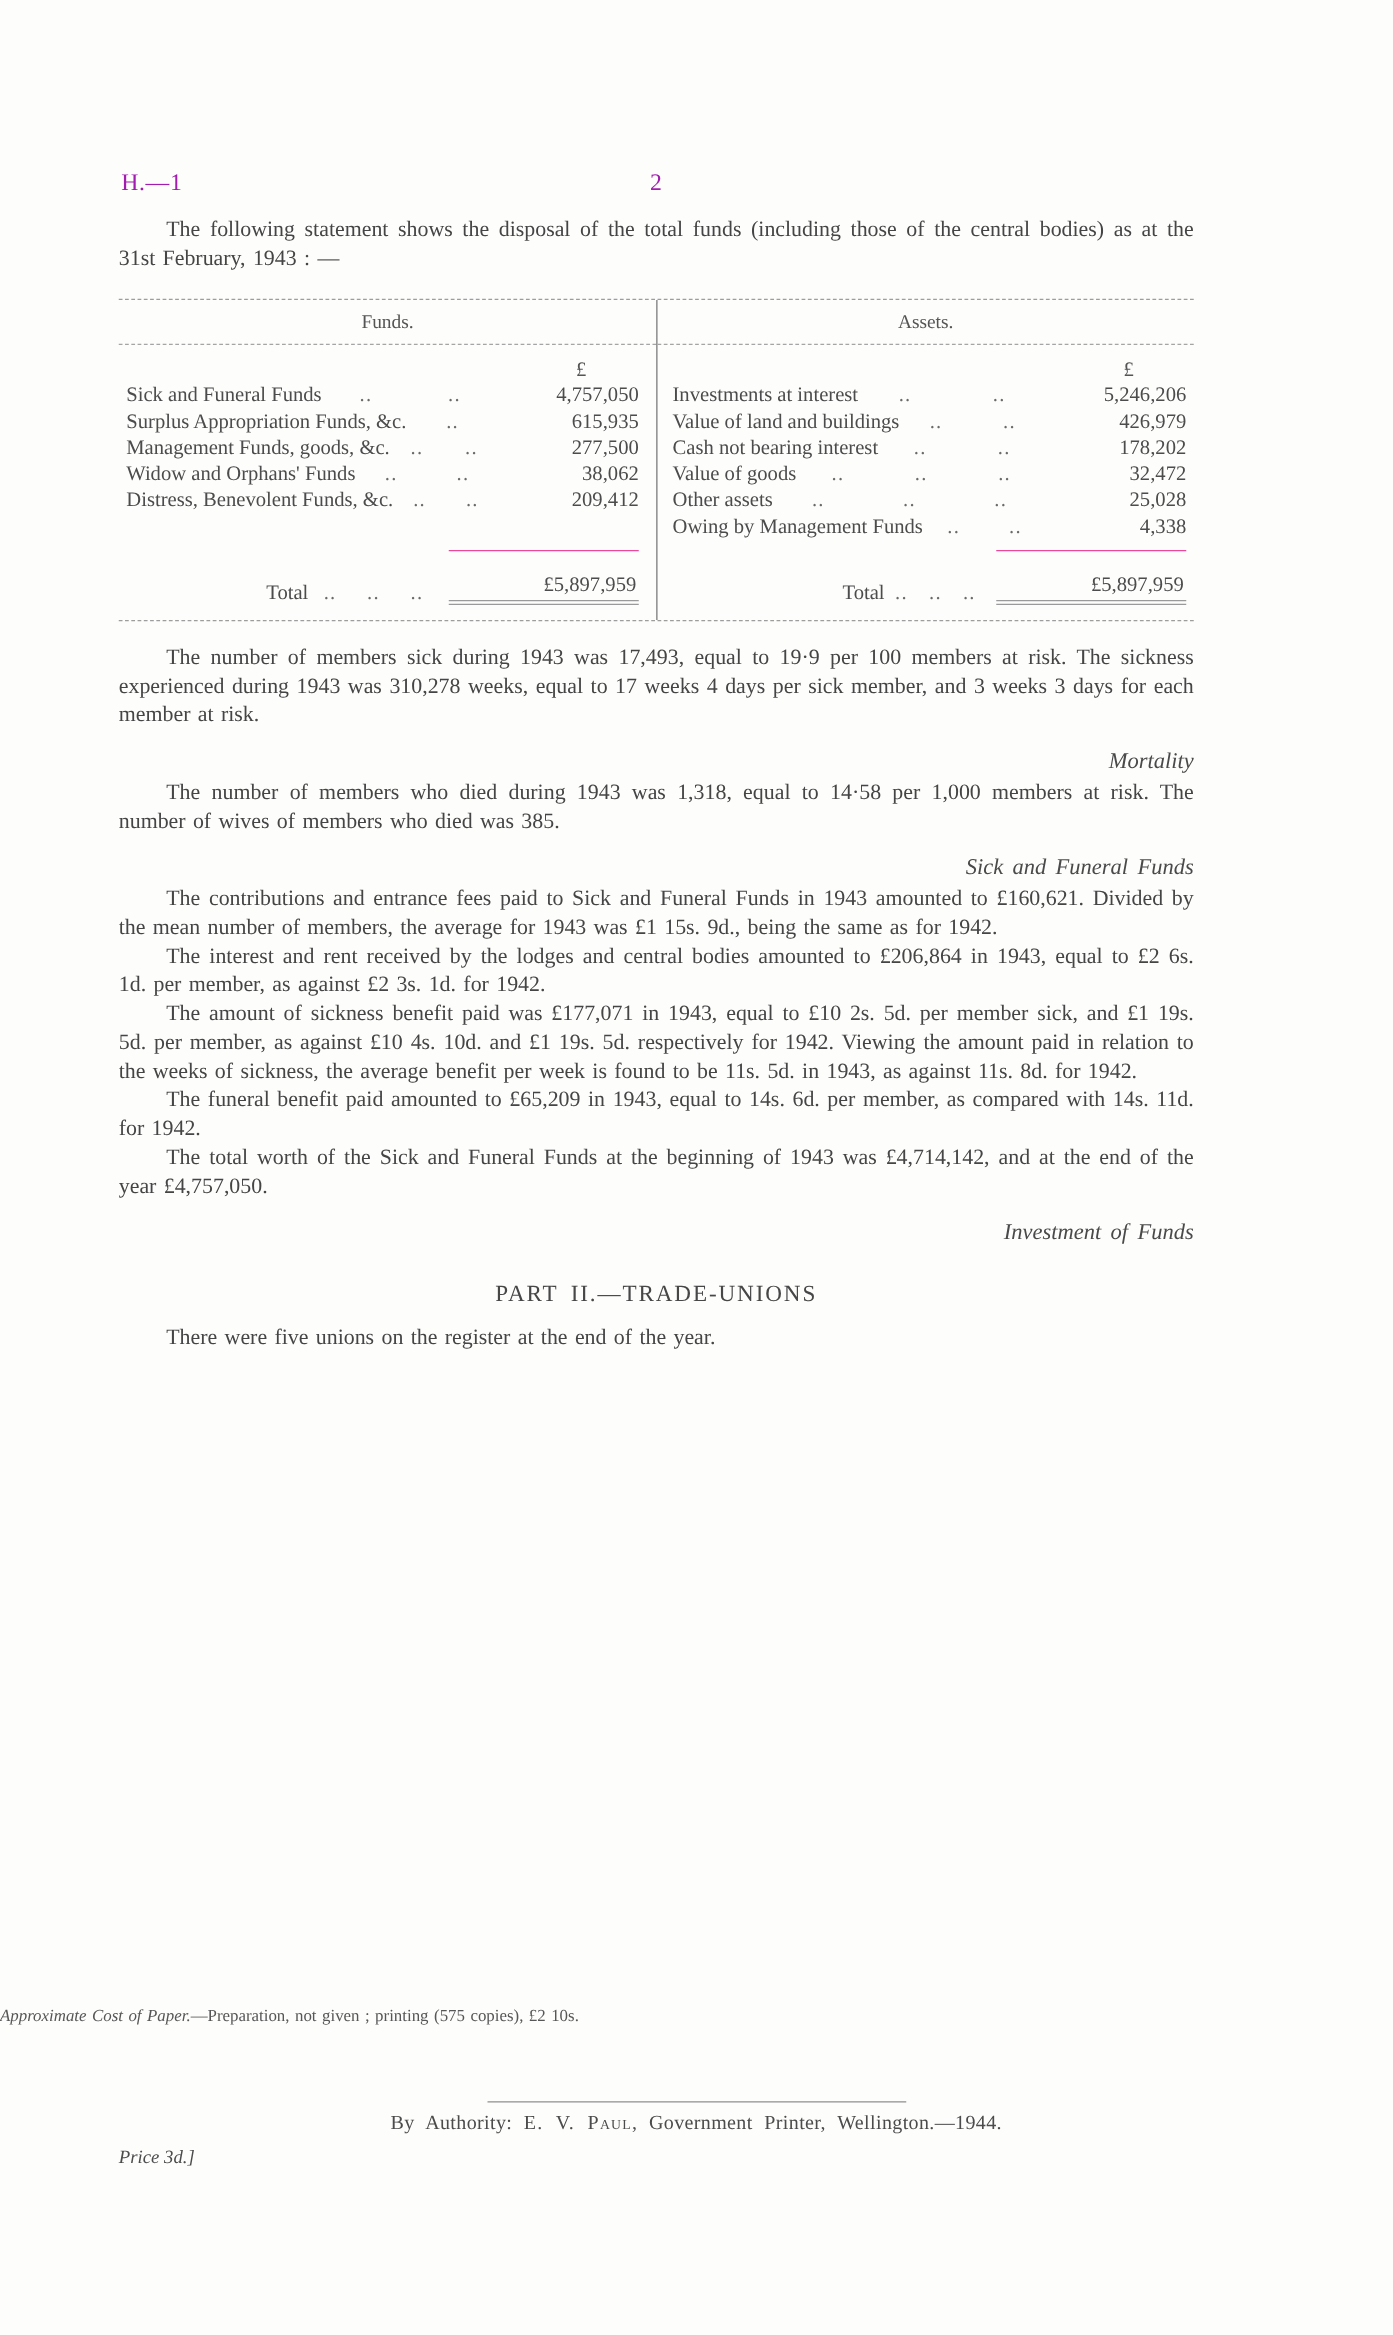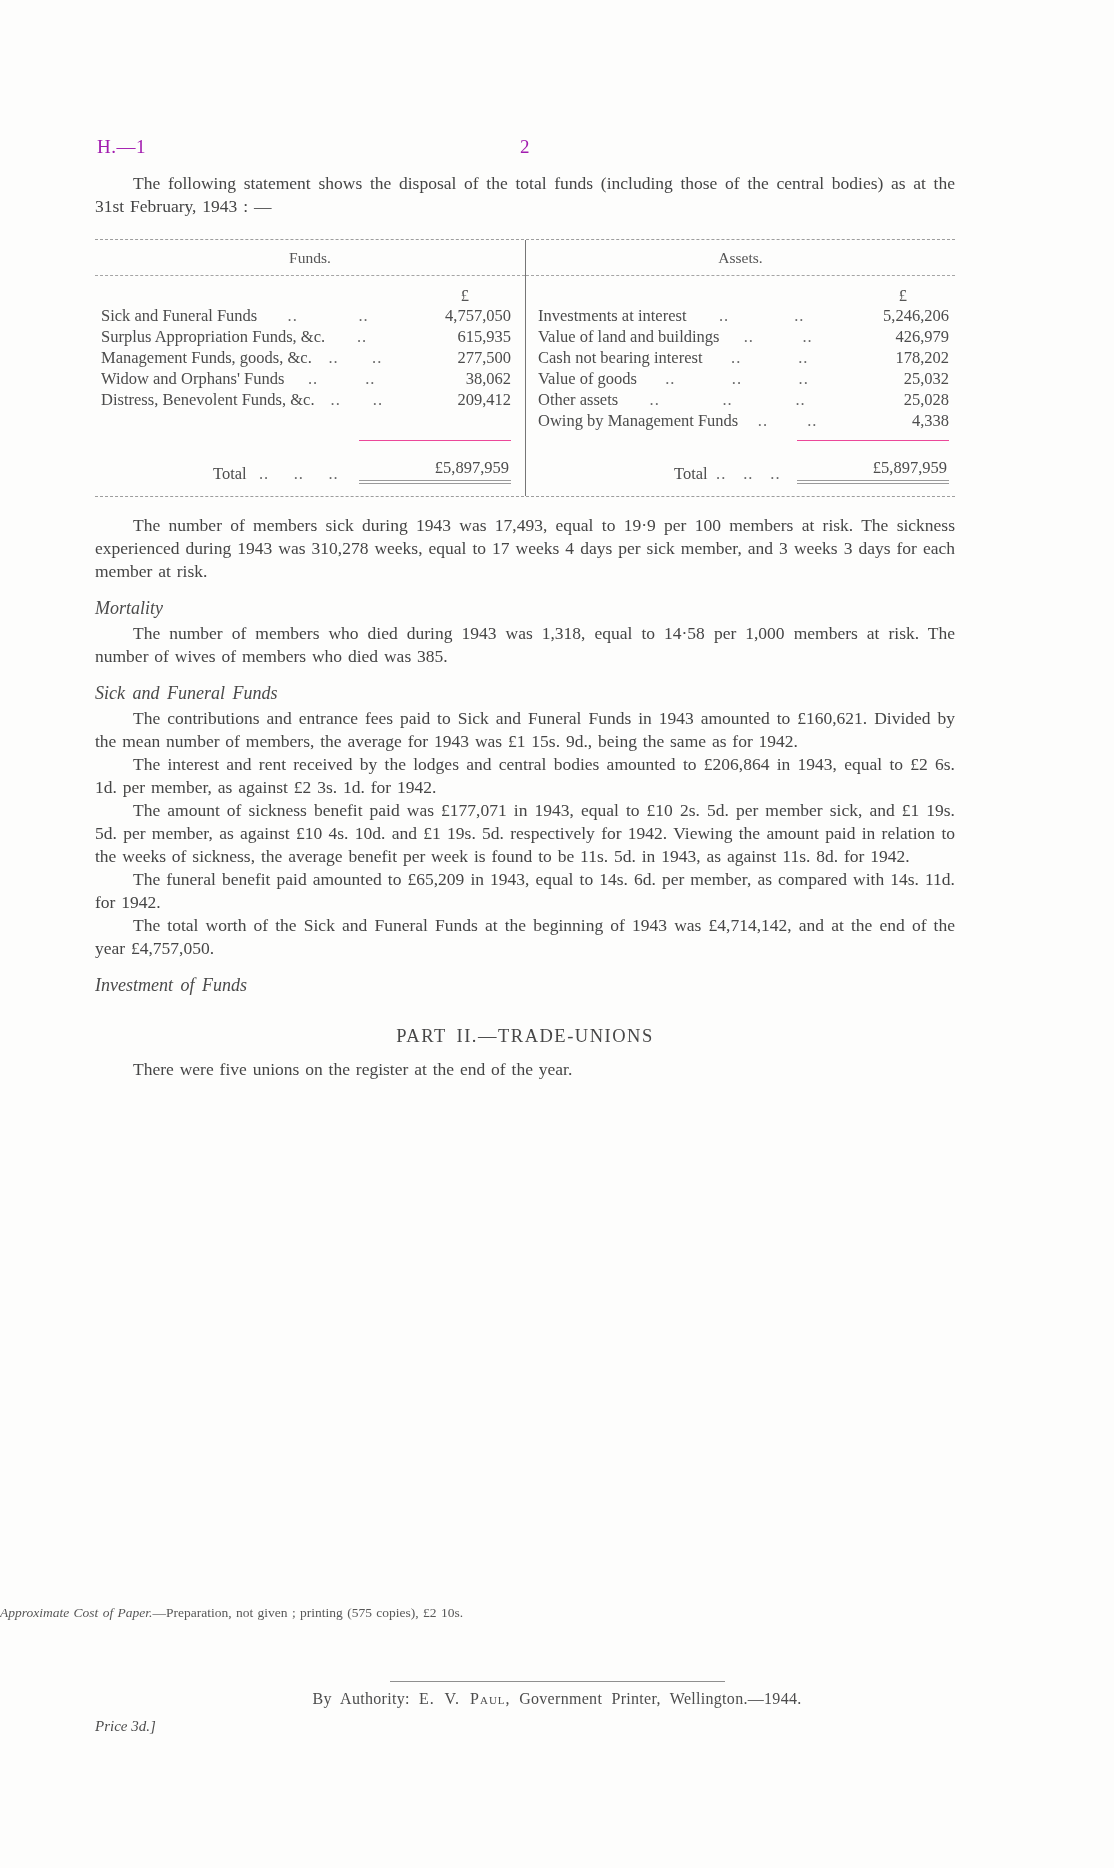--- a/index.html
+++ b/index.html
@@ -72,21 +72,21 @@
   .total-amt{
     display:inline-block;min-width:152px;box-sizing:border-box;
     text-align:right;
     border-top:1px solid #ec4899;
     border-bottom:4px double #9a9a9a;
     padding:16px 2px 2px 0;
   }
   .total-row .tval{width:160px;}
   
   .sect-head{
-    text-align:left;font-style:italic;
+    text-align:right;font-style:italic;
     font-size:18px;color:#4a4a4a;
     margin:15px 0 3px 0;word-spacing:3px;
   }
   .part-head{
     text-align:center;
     font-size:18.5px;letter-spacing:1.5px;word-spacing:4px;
     color:#474747;margin:30px 0 0 0;
   }
   .after-table{margin-top:17px;}
   .p-gap{margin-top:0;}
@@ -213,21 +213,21 @@
                 </span>
               <span class="tval">178,202</span>
             </div>
             <div class="trow">
               <span class="tlabel">Value of goods</span>
               <span class="leaders">
                   <i></i>
                   <i></i>
                   <i></i>
                 </span>
-              <span class="tval">25,032</span>
+              <span class="tval">32,472</span>
             </div>
             <div class="trow">
               <span class="tlabel">Other assets</span>
               <span class="leaders">
                   <i></i>
                   <i></i>
                   <i></i>
                 </span>
               <span class="tval">25,028</span>
             </div>

